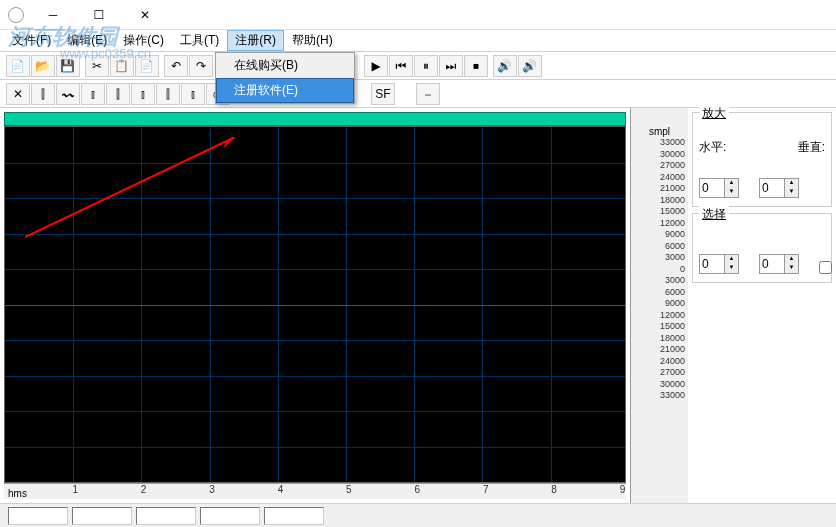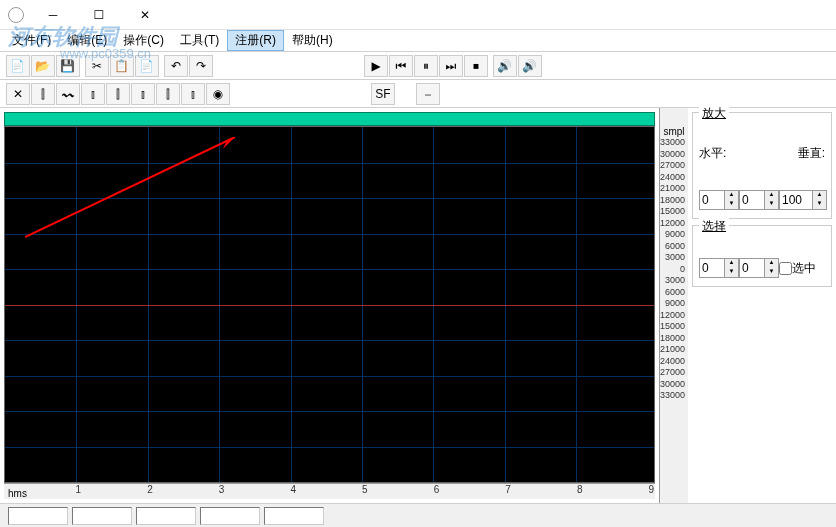--- a/index.html
+++ b/index.html
@@ -32,28 +32,28 @@
 .waveform-header { height: 14px; background: #00d0a0; border: 1px solid #008060; }
 .waveform-display { background: #000; height: calc(100% - 14px - 16px); position: relative; border: 1px solid #666; }
 .grid-v { position: absolute; top: 0; bottom: 0; width: 1px; background: #003060; }
 .grid-h { position: absolute; left: 0; right: 0; height: 1px; background: #003060; }
 .center-line { position: absolute; left: 0; right: 0; top: 50%; height: 1px; background: #a03030; }
 .red-arrow { position: absolute; top: 10px; left: 20px; }
 .time-ruler { height: 16px; background: #f0f0f0; border-top: 1px solid #999; position: relative; font-size: 10px; }
 .time-tick { position: absolute; top: 0; font-size: 10px; color: #333; }
 .time-label { position: absolute; left: 4px; bottom: 0; font-size: 10px; }
 
-.value-ruler { width: 29px; background: #f0f0f0; border-left: 1px solid #999; padding-top: 18px; }
+.value-ruler { width: 58px; background: #f0f0f0; border-left: 1px solid #999; padding-top: 18px; }
 .value-label { font-size: 9px; color: #333; text-align: right; padding-right: 3px; line-height: 11.5px; }
 .ruler-title { font-size: 10px; text-align: center; }
 
 .side-panel { width: 148px; padding: 4px; }
 .panel-group { border: 1px solid #ccc; margin-bottom: 6px; padding: 4px 6px 8px; position: relative; }
 .panel-title { position: absolute; top: -8px; left: 6px; background: #fff; padding: 0 3px; font-size: 12px; text-decoration: underline; }
-.panel-row { display: flex; align-items: center; gap: 0; margin-top: 28px; }
+.panel-row { display: flex; align-items: flex-end; gap: 20px; margin-top: 22px; }
 .panel-label { font-size: 12px; }
 .spinner { display: inline-flex; align-items: center; border: 1px solid #999; background: #fff; height: 20px; }
 .spinner input { border: none; width: 24px; text-align: left; padding: 0 2px; font-size: 12px; outline: none; }
 .spinner-wide input { width: 32px; }
 .spinner-btns { display: flex; flex-direction: column; width: 14px; }
 .spinner-btn { height: 9px; font-size: 6px; line-height: 6px; border-left: 1px solid #999; text-align: center; background: #eee; }
 
 .statusbar { height: 24px; border-top: 1px solid #d0d0d0; display: flex; align-items: center; padding: 0 8px; background: #f0f0f0; }
 .status-cell { border: 1px inset #ccc; padding: 1px 6px; margin-right: 4px; min-width: 60px; height: 18px; background: #fff; }
 
@@ -76,20 +76,24 @@
 <div class="watermark-sub">www.pc0359.cn</div>
 
 <div class="menubar">
   <span class="menu-item">文件(F)</span>
   <span class="menu-item">编辑(E)</span>
   <span class="menu-item">操作(C)</span>
   <span class="menu-item">工具(T)</span>
   <span class="menu-item highlighted">注册(R)</span>
   <span class="menu-item">帮助(H)</span>
 
+  <div class="dropdown">
+    <div class="dropdown-item">在线购买(B)</div>
+    <div class="dropdown-item selected">注册软件(E)</div>
+  </div>
 </div>
 
 <div class="toolbar">
   <div class="tool-btn">📄</div>
   <div class="tool-btn">📂</div>
   <div class="tool-btn">💾</div>
   <div class="tool-sep"></div>
   <div class="tool-btn">✂</div>
   <div class="tool-btn">📋</div>
   <div class="tool-btn">📄</div>

